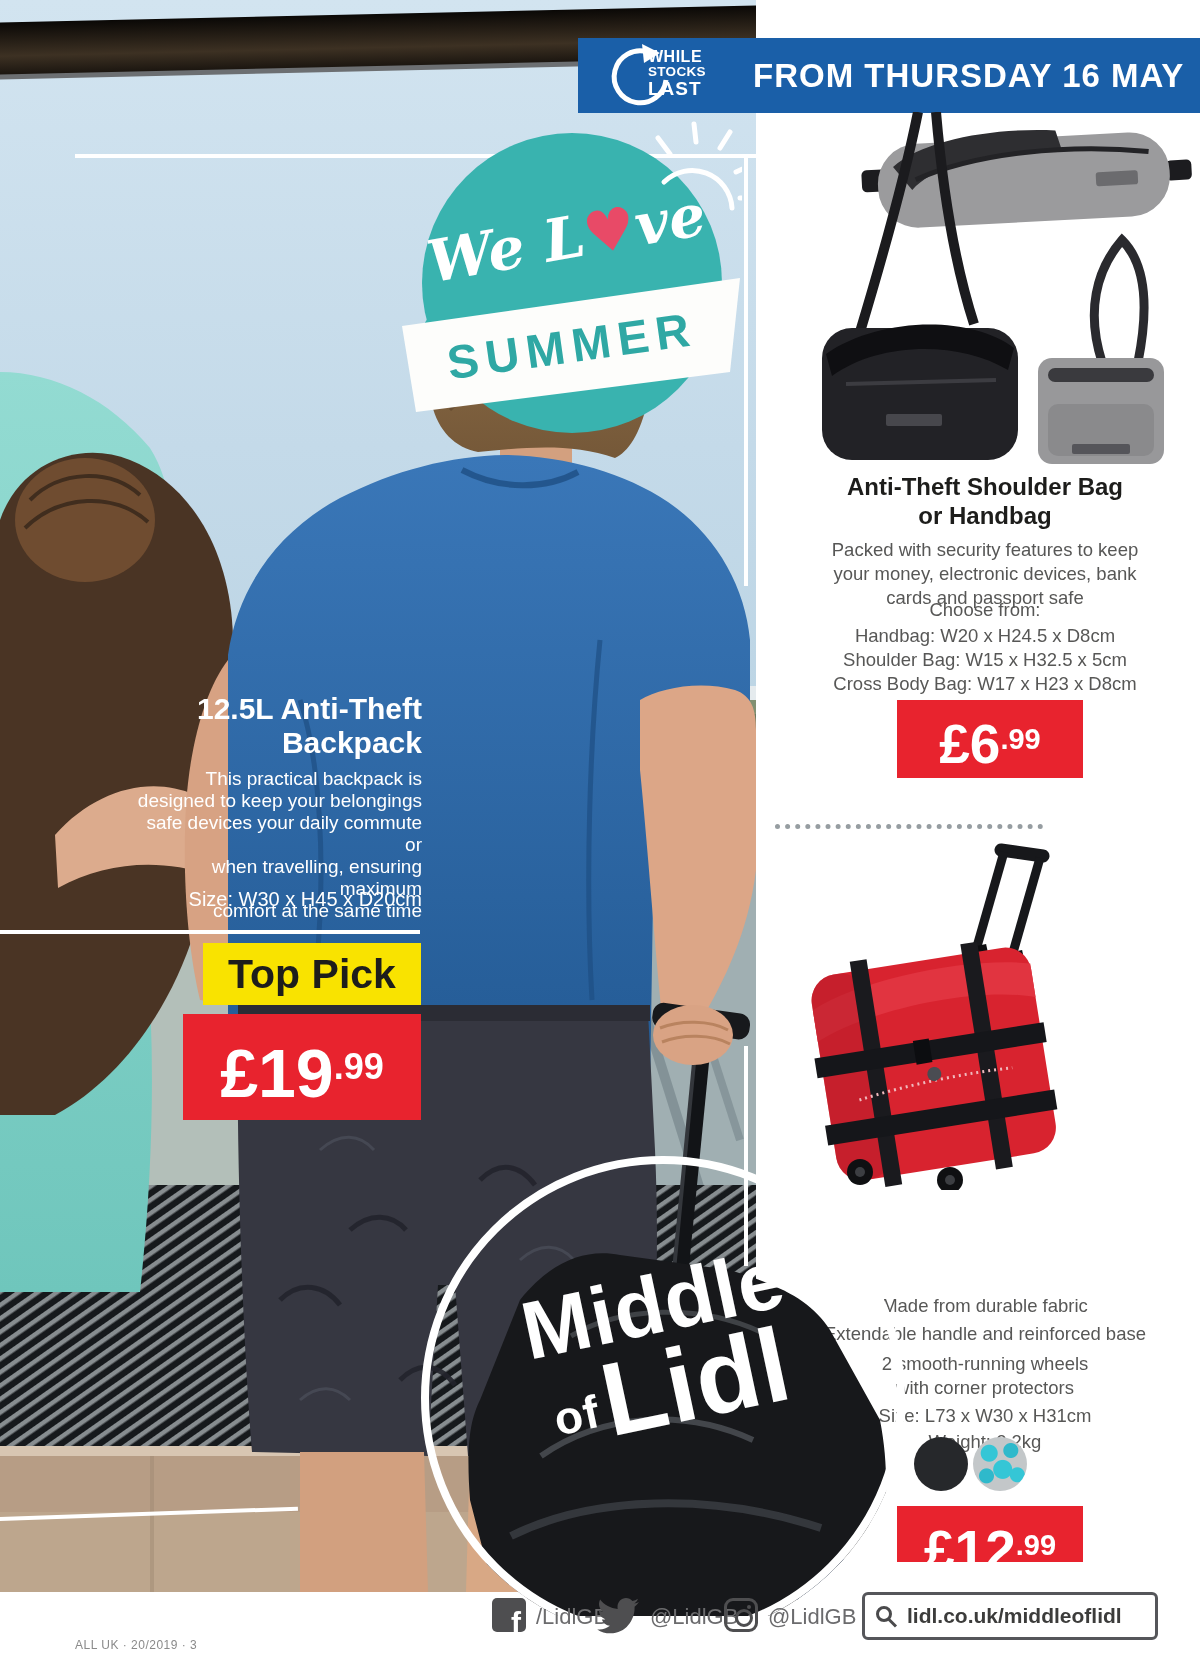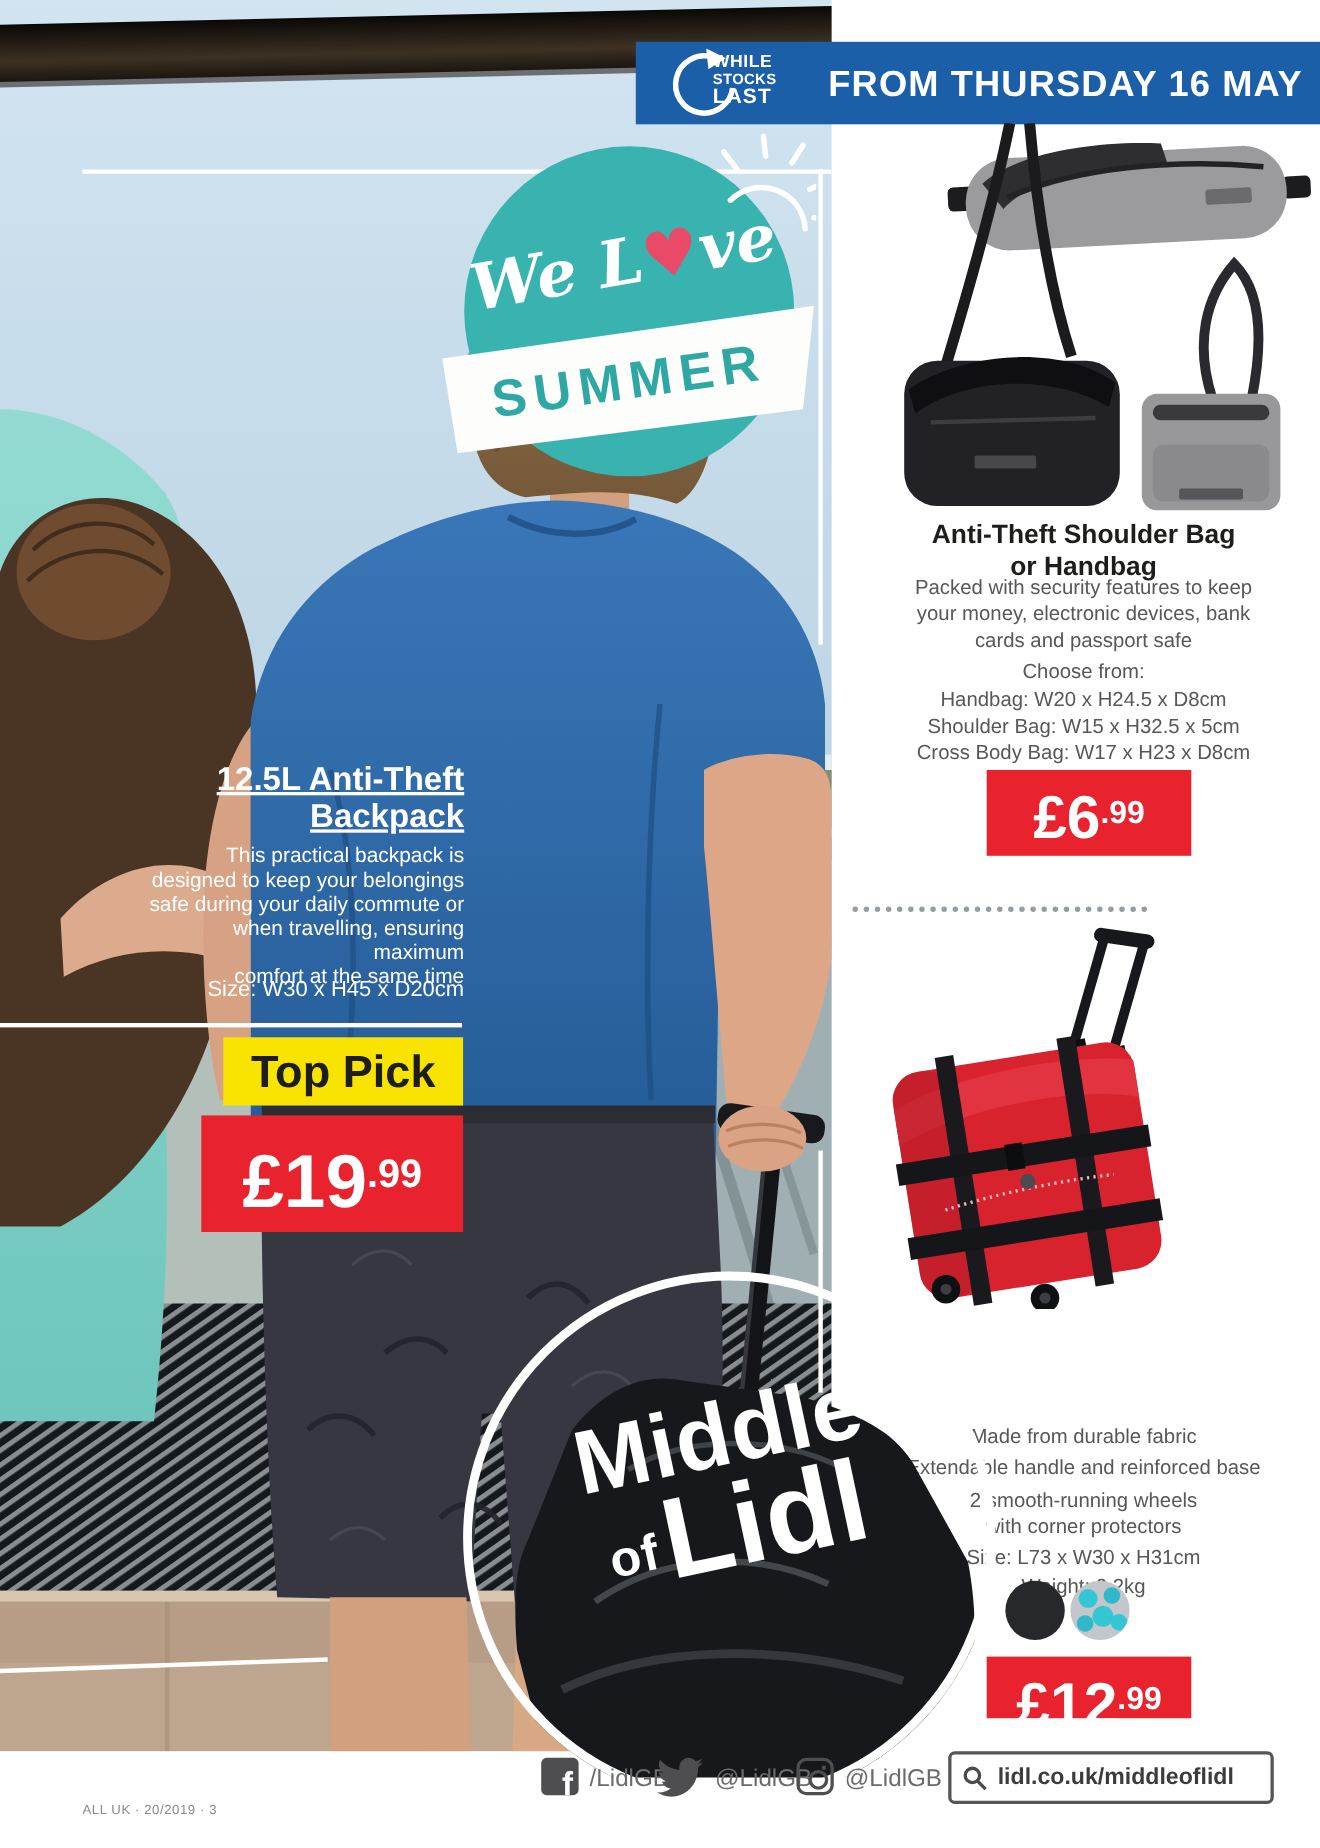--- a/index.html
+++ b/index.html
@@ -20,21 +20,21 @@
   .wsl-l2{font-size:13.5px;letter-spacing:.3px;}
   .wsl-l3{font-size:19px;letter-spacing:1px;}
   .banner-date{position:absolute;left:175px;top:0;height:94px;line-height:75px;color:#fff;
                font-size:33px;font-weight:bold;letter-spacing:1px;white-space:nowrap;}
 
   
   .badge{position:absolute;left:402px;top:120px;width:340px;height:336px;}
 
   
   .bp-title{position:absolute;left:130px;top:692px;width:292px;text-align:right;color:#fff;
-            font-size:30px;font-weight:bold;line-height:34px;text-decoration:underline;}
+            font-size:30px;font-weight:bold;line-height:34px;}
   .bp-desc{position:absolute;left:130px;top:768px;width:292px;text-align:right;color:#fff;
            font-size:19px;line-height:22px;}
   .bp-size{position:absolute;left:130px;top:888px;width:292px;text-align:right;color:#fff;
            font-size:20px;}
   .toppick{position:absolute;left:203px;top:943px;width:218px;height:62px;background:#F9E300;
            color:#1d1d1b;font-size:41px;font-weight:bold;text-align:center;line-height:62px;}
   .pricebox{background:#E8232E;color:#fff;text-align:center;font-weight:bold;}
   .pb19{position:absolute;left:183px;top:1014px;width:238px;height:106px;line-height:106px;}
   .pb19 .pound{font-size:68px;}
   .pb19 .sup{font-size:36px;vertical-align:18px;}
@@ -246,21 +246,21 @@
     </svg>
   </div>
 
   <div class="bp-title">
     <div>12.5L Anti-Theft</div>
     <div>Backpack</div>
   </div>
   <div class="bp-desc">
     <div>This practical backpack is</div>
     <div>designed to keep your belongings</div>
-    <div>safe during your daily commute or</div>
+    <div>safe devices your daily commute or</div>
     <div>when travelling, ensuring maximum</div>
     <div>comfort at the same time</div>
   </div>
   <div class="bp-size">Size: W30 x H45 x D20cm</div>
   <div class="toppick">Top Pick</div>
   <div class="pricebox pb19">
     <span class="pound">£19</span><span class="sup">.99</span>
   </div>
 
   <svg class="abs" style="left:766px;top:112px;" width="430" height="352" viewBox="0 0 430 352">
@@ -289,21 +289,21 @@
       <rect x="282" y="256" width="106" height="14" rx="7" fill="#3a3a3e"></rect>
       <rect x="282" y="292" width="106" height="52" rx="10" fill="#8a8a8c"></rect>
       <rect x="306" y="332" width="58" height="10" rx="2" fill="#55555a"></rect>
     </g>
   </svg>
 
   <div class="rc rc-title" style="top:472px;">
     <div>Anti-Theft Shoulder Bag</div>
     <div>or Handbag</div>
   </div>
-  <div class="rc rc-body" style="top:522px;">
+  <div class="rc rc-body" style="top:538px;">
     <div>Packed with security features to keep</div>
     <div>your money, electronic devices, bank</div>
     <div>cards and passport safe</div>
   </div>
   <div class="rc rc-body" style="top:598px;">Choose from:</div>
   <div class="rc rc-body" style="top:624px;">
     <div>Handbag: W20 x H24.5 x D8cm</div>
     <div>Shoulder Bag: W15 x H32.5 x 5cm</div>
     <div>Cross Body Bag: W17 x H23 x D8cm</div>
   </div>

